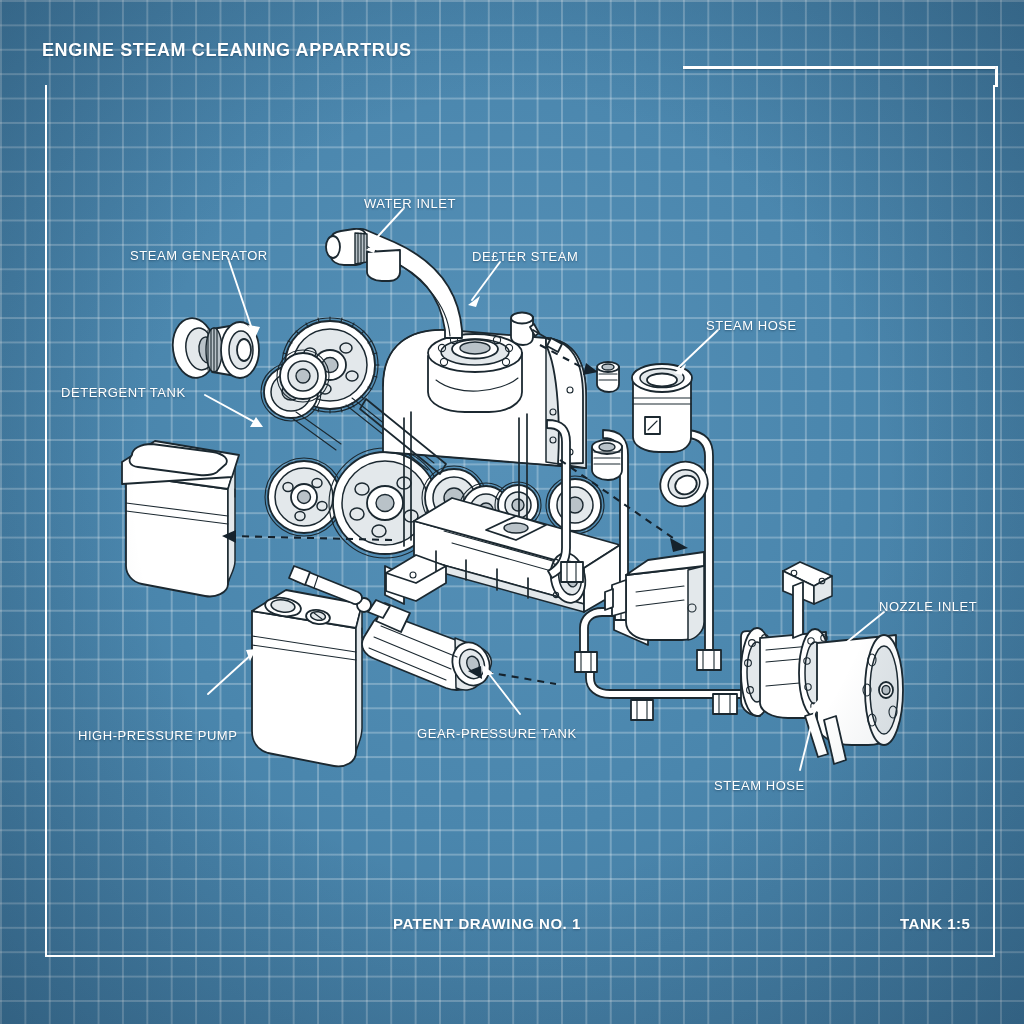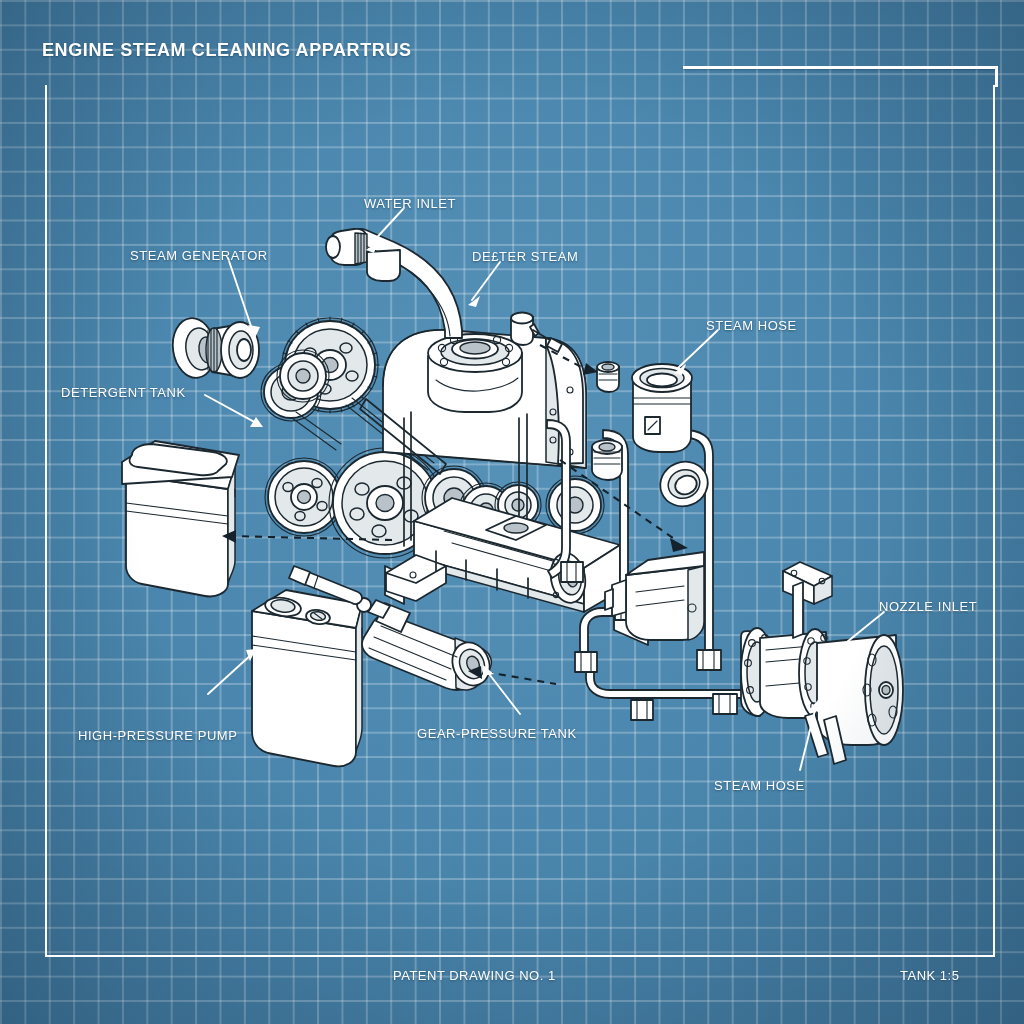--- a/index.html
+++ b/index.html
@@ -41,24 +41,25 @@
     width: 950px; height: 872px;
     border: 2.5px solid #ffffff;
     border-top: none; 
   }
   #frame-top-right {
     position: absolute; left: 995px; top: 66px;
     width: 2.5px; height: 21px; background: #ffffff;
   }
 
   .footer-text {
-    position: absolute; top: 968px;
-    font-size: 13px; letter-spacing: 0.5px; color: #ffffff;
+    position: absolute; top: 915px;
+    font-size: 15px; letter-spacing: 0.5px; color: #ffffff;
     text-shadow: 0 1px 2px rgba(15,45,70,0.4);
     white-space: nowrap;
+    font-weight: bold;
   }
   #footer-left  { left: 393px; }
   #footer-right { left: 900px; }
 
   .label {
     position: absolute;
     font-size: 13px; letter-spacing: 0.55px;
     color: #ffffff; white-space: nowrap;
     text-shadow: 0 1px 2px rgba(15,45,70,0.5);
   }

